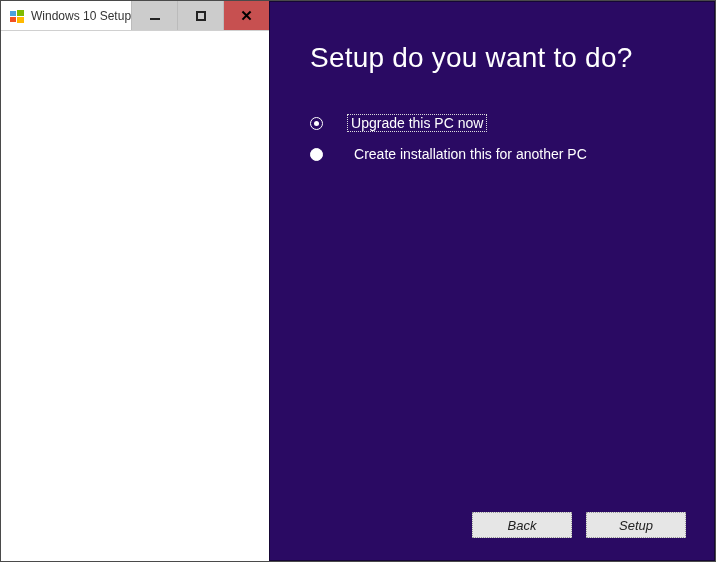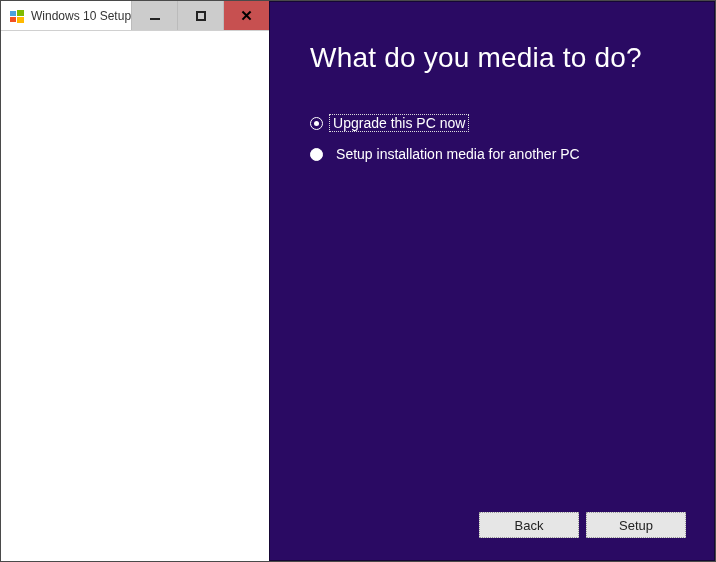--- a/index.html
+++ b/index.html
@@ -50,21 +50,21 @@
   }
   .heading {
     font-size: 28px;
     font-weight: 300;
     color: #fff;
     margin-bottom: 40px;
     letter-spacing: 0.2px;
   }
   .options { display: flex; flex-direction: column; gap: 14px; }
   .radio-row {
-    display: flex; align-items: center; gap: 10px;
+    display: flex; align-items: center; gap: 28px;
     font-size: 14px; color: #fff;
     cursor: default;
   }
   .radiodot {
     width: 13px; height: 13px; border-radius: 50%;
     border: 1.5px solid #fff; background: transparent;
     display: flex; align-items: center; justify-content: center;
     flex-shrink: 0;
   }
   .radiodot.selected::after {
@@ -74,21 +74,21 @@
   .radio-label.focused {
     border: 1px dotted #ddd;
     padding: 0 3px;
     margin-left: -4px;
   }
   .radio-label { padding: 0 3px; }
 
   .footer {
     position: absolute;
     bottom: 22px; right: 28px;
-    display: flex; gap: 7px;
+    display: flex; gap: 14px; font-style: italic;
   }
   .nav-btn {
     width: 100px; height: 26px;
     background: #e6e6e6;
     border: 1px dotted #999;
     color: #222;
     font-size: 13px;
     display: flex; align-items: center; justify-content: center;
     cursor: default;
   }
@@ -114,30 +114,30 @@
       <div class="win-btn max">
           <div class="glyph-max"></div>
         </div>
       <div class="win-btn close">
           <span class="glyph-close">✕</span>
         </div>
     </div>
   </div>
 
   <div class="content">
-    <div class="heading">What do you media to do?</div>
+    <div class="heading">Setup do you want to do?</div>
 
     <div class="options">
       <div class="radio-row">
         <span class="radiodot selected"></span>
         <span class="radio-label focused">Upgrade this PC now</span>
       </div>
       <div class="radio-row">
         <span class="radiodot unselected"></span>
-        <span class="radio-label">Setup installation media for another PC</span>
+        <span class="radio-label">Create installation this for another PC</span>
       </div>
     </div>
 
     <div class="footer">
       <div class="nav-btn">Back</div>
       <div class="nav-btn">Setup</div>
     </div>
   </div>
 </div>
 

